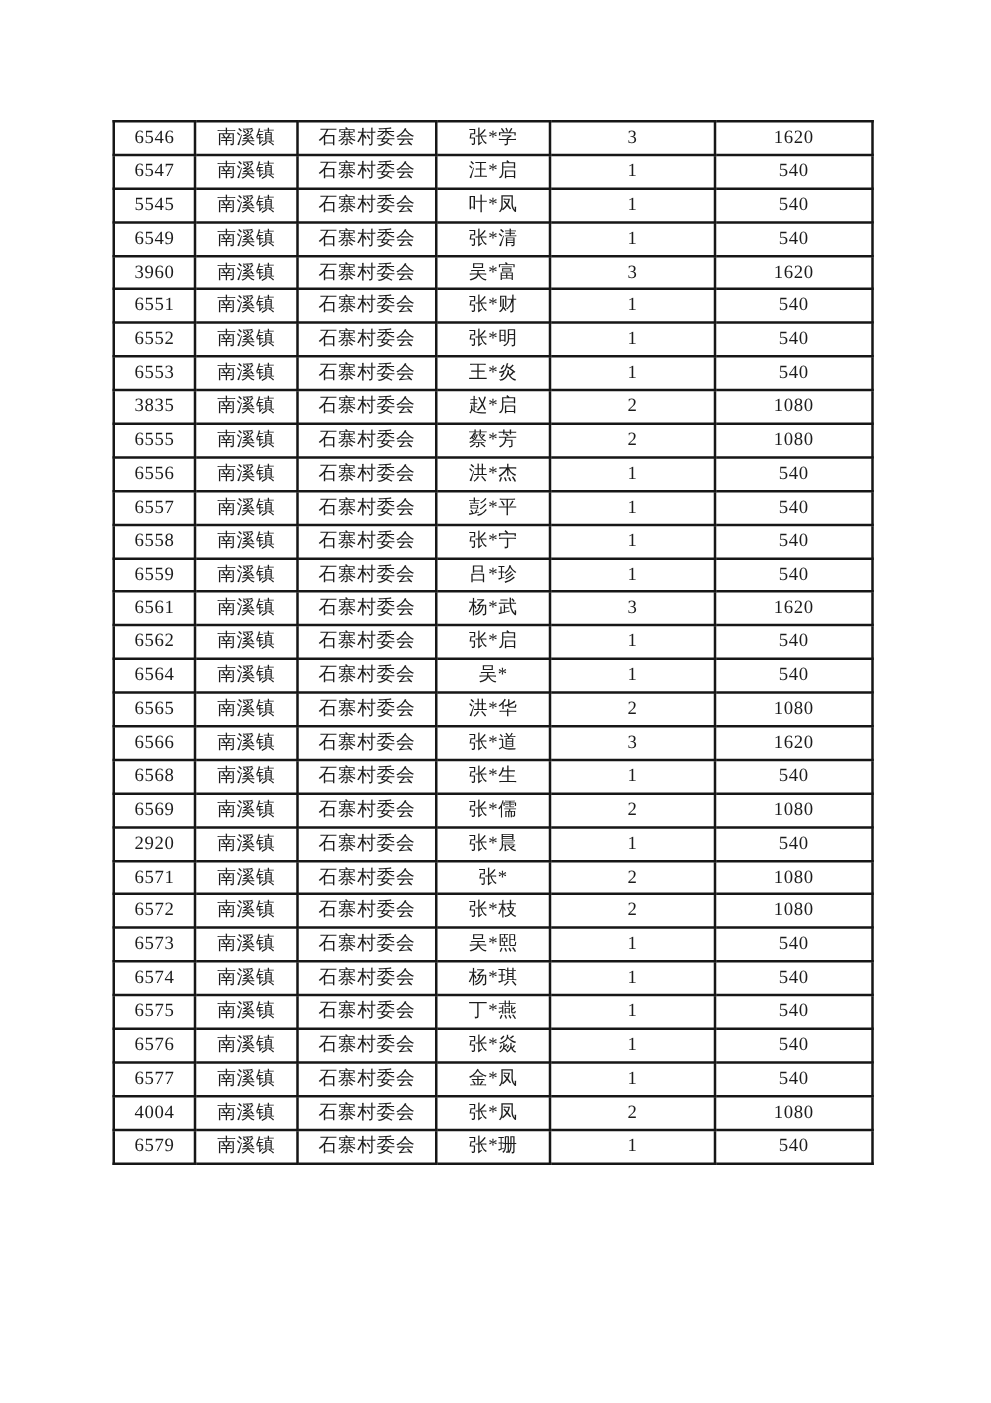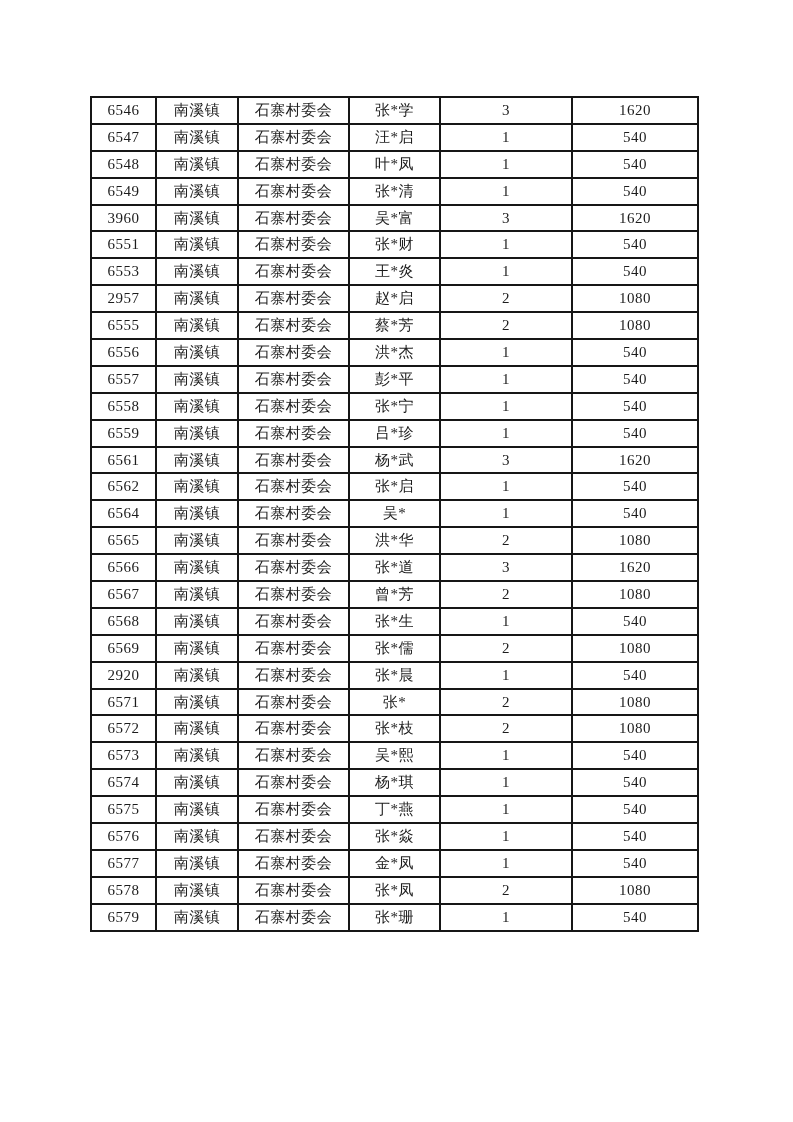--- a/index.html
+++ b/index.html
@@ -62,21 +62,21 @@
         </tr>
         <tr>
           <td>6547</td>
           <td>南溪镇</td>
           <td>石寨村委会</td>
           <td>汪*启</td>
           <td>1</td>
           <td>540</td>
         </tr>
         <tr>
-          <td>6548</td>
+          <td>5545</td>
           <td>南溪镇</td>
           <td>石寨村委会</td>
           <td>叶*凤</td>
           <td>1</td>
           <td>540</td>
         </tr>
         <tr>
           <td>6549</td>
           <td>南溪镇</td>
           <td>石寨村委会</td>
@@ -94,29 +94,37 @@
         </tr>
         <tr>
           <td>6551</td>
           <td>南溪镇</td>
           <td>石寨村委会</td>
           <td>张*财</td>
           <td>1</td>
           <td>540</td>
         </tr>
         <tr>
+          <td>6552</td>
+          <td>南溪镇</td>
+          <td>石寨村委会</td>
+          <td>张*明</td>
+          <td>1</td>
+          <td>540</td>
+        </tr>
+        <tr>
           <td>6553</td>
           <td>南溪镇</td>
           <td>石寨村委会</td>
           <td>王*炎</td>
           <td>1</td>
           <td>540</td>
         </tr>
         <tr>
-          <td>2957</td>
+          <td>3835</td>
           <td>南溪镇</td>
           <td>石寨村委会</td>
           <td>赵*启</td>
           <td>2</td>
           <td>1080</td>
         </tr>
         <tr>
           <td>6555</td>
           <td>南溪镇</td>
           <td>石寨村委会</td>
@@ -190,28 +198,20 @@
         </tr>
         <tr>
           <td>6566</td>
           <td>南溪镇</td>
           <td>石寨村委会</td>
           <td>张*道</td>
           <td>3</td>
           <td>1620</td>
         </tr>
         <tr>
-          <td>6567</td>
-          <td>南溪镇</td>
-          <td>石寨村委会</td>
-          <td>曾*芳</td>
-          <td>2</td>
-          <td>1080</td>
-        </tr>
-        <tr>
           <td>6568</td>
           <td>南溪镇</td>
           <td>石寨村委会</td>
           <td>张*生</td>
           <td>1</td>
           <td>540</td>
         </tr>
         <tr>
           <td>6569</td>
           <td>南溪镇</td>
@@ -278,21 +278,21 @@
         </tr>
         <tr>
           <td>6577</td>
           <td>南溪镇</td>
           <td>石寨村委会</td>
           <td>金*凤</td>
           <td>1</td>
           <td>540</td>
         </tr>
         <tr>
-          <td>6578</td>
+          <td>4004</td>
           <td>南溪镇</td>
           <td>石寨村委会</td>
           <td>张*凤</td>
           <td>2</td>
           <td>1080</td>
         </tr>
         <tr>
           <td>6579</td>
           <td>南溪镇</td>
           <td>石寨村委会</td>

